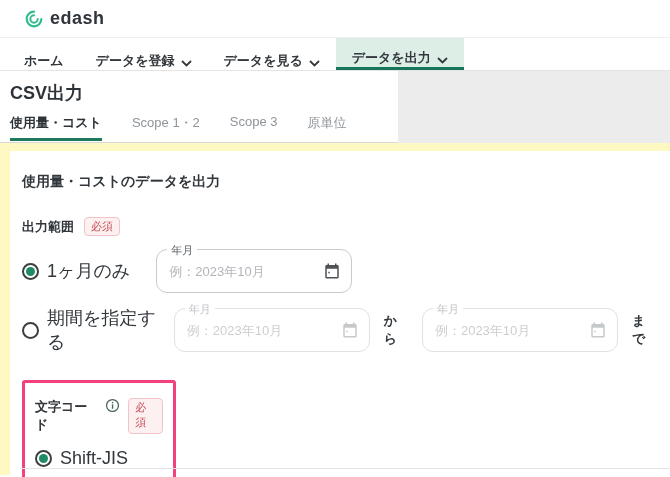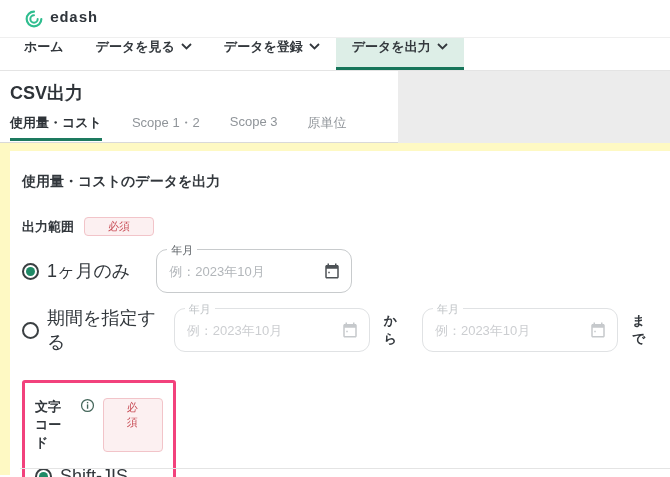--- a/index.html
+++ b/index.html
@@ -3,26 +3,26 @@
 <meta charset="utf-8">
 <style>
   * { margin:0; padding:0; box-sizing:border-box; }
   html,body { width:670px; height:477px; overflow:hidden; background:#fff;
     font-family:"Liberation Sans", sans-serif; color:#32373c; }
 
   
   .logo-bar { height:38px; display:flex; align-items:center; padding-left:24px;
     background:#fff; border-bottom:1px solid #efefef; }
   .logo { display:flex; align-items:center; gap:6px; }
-  .logo-text { font-size:15px; font-weight:700; letter-spacing:0.5px; color:#2f353b;font-family:Liberation Mono, monospace; }
+  .logo-text { font-size:18px; font-weight:700; letter-spacing:0.5px; color:#2f353b; }
 
   
   .nav { height:33px; display:flex; align-items:stretch; background:#fff;
     border-bottom:1px solid #e4e4e4; padding-left:8px; }
-  .nav-item { display:flex; align-items:flex-start; gap:6px; padding:0 16px;
+  .nav-item { display:flex; align-items:flex-end; gap:6px; padding:0 16px;
     font-size:13px; font-weight:700; color:#33383d; cursor:pointer; }
   .nav-item.active { background:#ddeee7; border-bottom:3px solid #17755a; }
   .chev { display:inline-block; }
 
   
   .header-zone { position:relative; height:72px; background:#fff;
     border-bottom:1px solid #d9d9d9; }
   .header-bg-right { position:absolute; top:0; bottom:-1px; left:398px; right:0;
     background:#ececec; }
   .page-title { padding:10px 0 0 10px; font-size:18px; font-weight:700; color:#2e3338; }
@@ -34,21 +34,21 @@
   .content { height:332px; background:#fef9c3; padding:8px 0 0 10px; }
   .card { position:relative; background:#fff; height:324px; padding:22px 0 0 12px; }
   .card-divider { position:absolute; left:10px; right:0; bottom:6px;
     border-top:1px solid #e4e4e4; }
 
   .section-heading { font-size:14px; font-weight:700; margin-bottom:26px; }
 
   .group-label-row { display:flex; align-items:center; gap:10px; }
   .group-label { font-size:13px; font-weight:700; }
   .required-badge { font-size:11px; color:#c9515a; background:#fcf0f1;
-    border:1px solid #f2c4c9; border-radius:4px; padding:1px 23px; }
+    border:1px solid #f2c4c9; border-radius:4px; padding:1px 6px; }
 
   .form-row { display:flex; align-items:center; margin-top:13px; }
   .radio-wrap { display:flex; align-items:center; gap:8px; cursor:pointer; }
   .radio { width:17px; height:17px; border:2px solid #3a3f42; border-radius:50%;
     position:relative; flex:0 0 auto; background:#fff; }
   .radio.checked::after { content:""; position:absolute; inset:2px;
     background:#1f8a66; border-radius:50%; }
   .radio-label { font-size:18px; color:#32373c; }
 
   
@@ -93,29 +93,29 @@
     </span>
     <span class="logo-text">edash</span>
   </div>
 </div>
 
 <div class="nav">
   <div class="nav-item">
     <span>ホーム</span>
   </div>
   <div class="nav-item">
-    <span>データを見る</span>
+    <span>データを登録</span>
     <span class="chev">
       <svg width="11" height="7" viewBox="0 0 11 7">
           <polyline points="1,1 5.5,5.5 10,1" fill="none" stroke="#33383d" stroke-width="1.8"></polyline>
         </svg>
     </span>
   </div>
   <div class="nav-item">
-    <span>データを登録</span>
+    <span>データを見る</span>
     <span class="chev">
       <svg width="11" height="7" viewBox="0 0 11 7">
           <polyline points="1,1 5.5,5.5 10,1" fill="none" stroke="#33383d" stroke-width="1.8"></polyline>
         </svg>
     </span>
   </div>
   <div class="nav-item active">
     <span>データを出力</span>
     <span class="chev">
       <svg width="11" height="7" viewBox="0 0 11 7">

